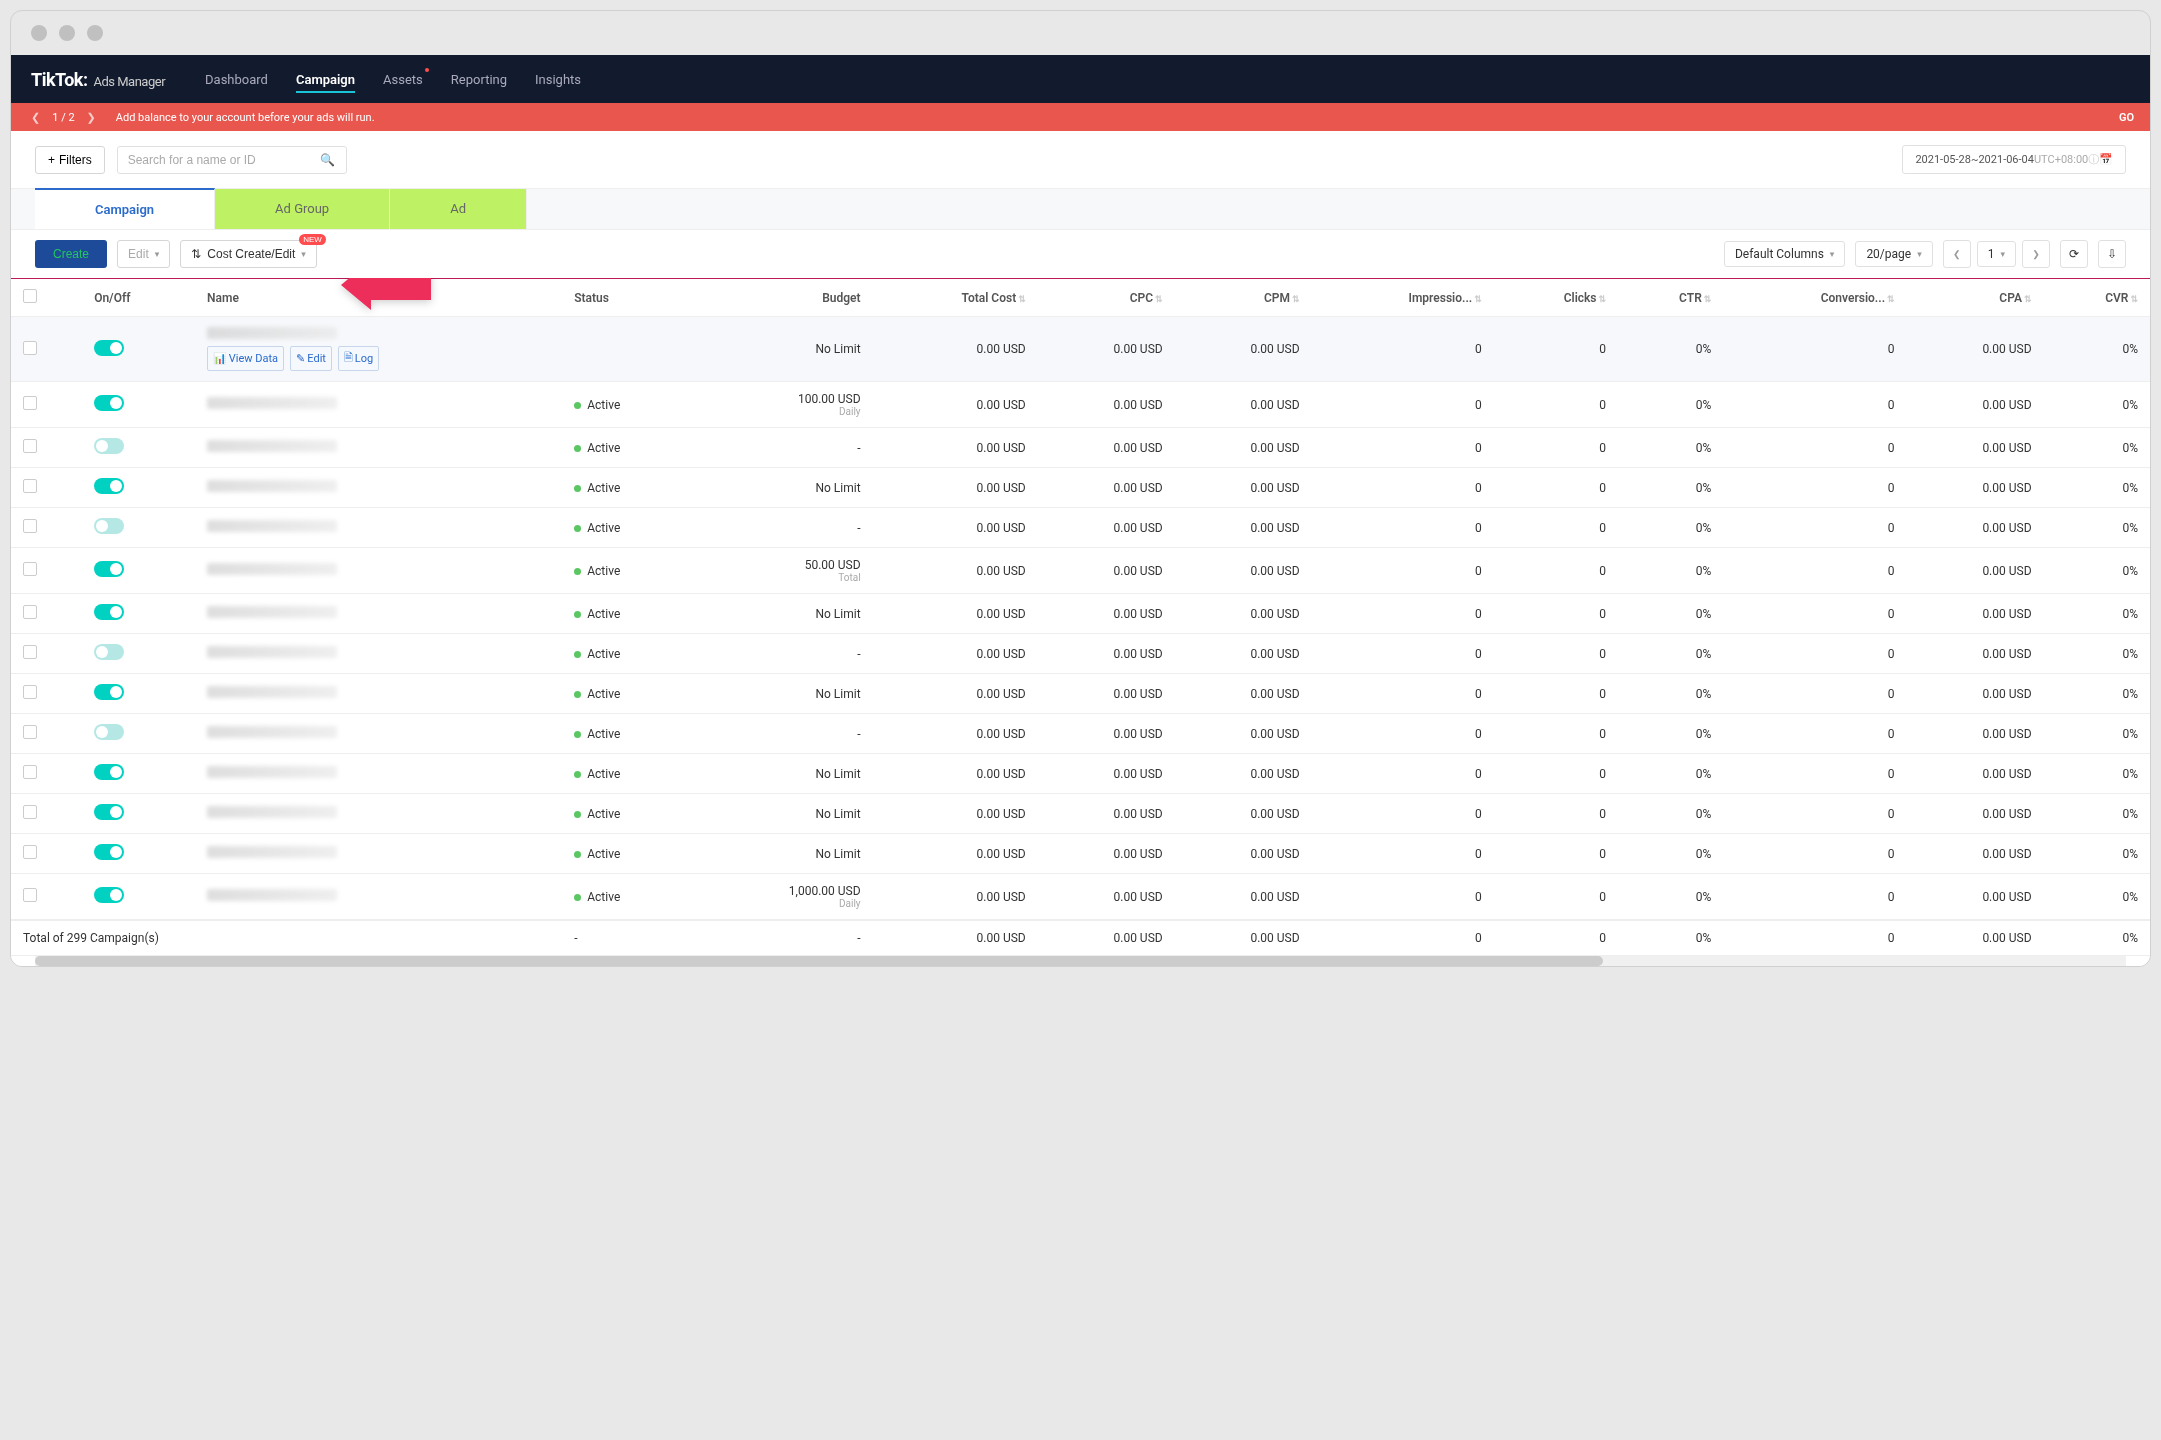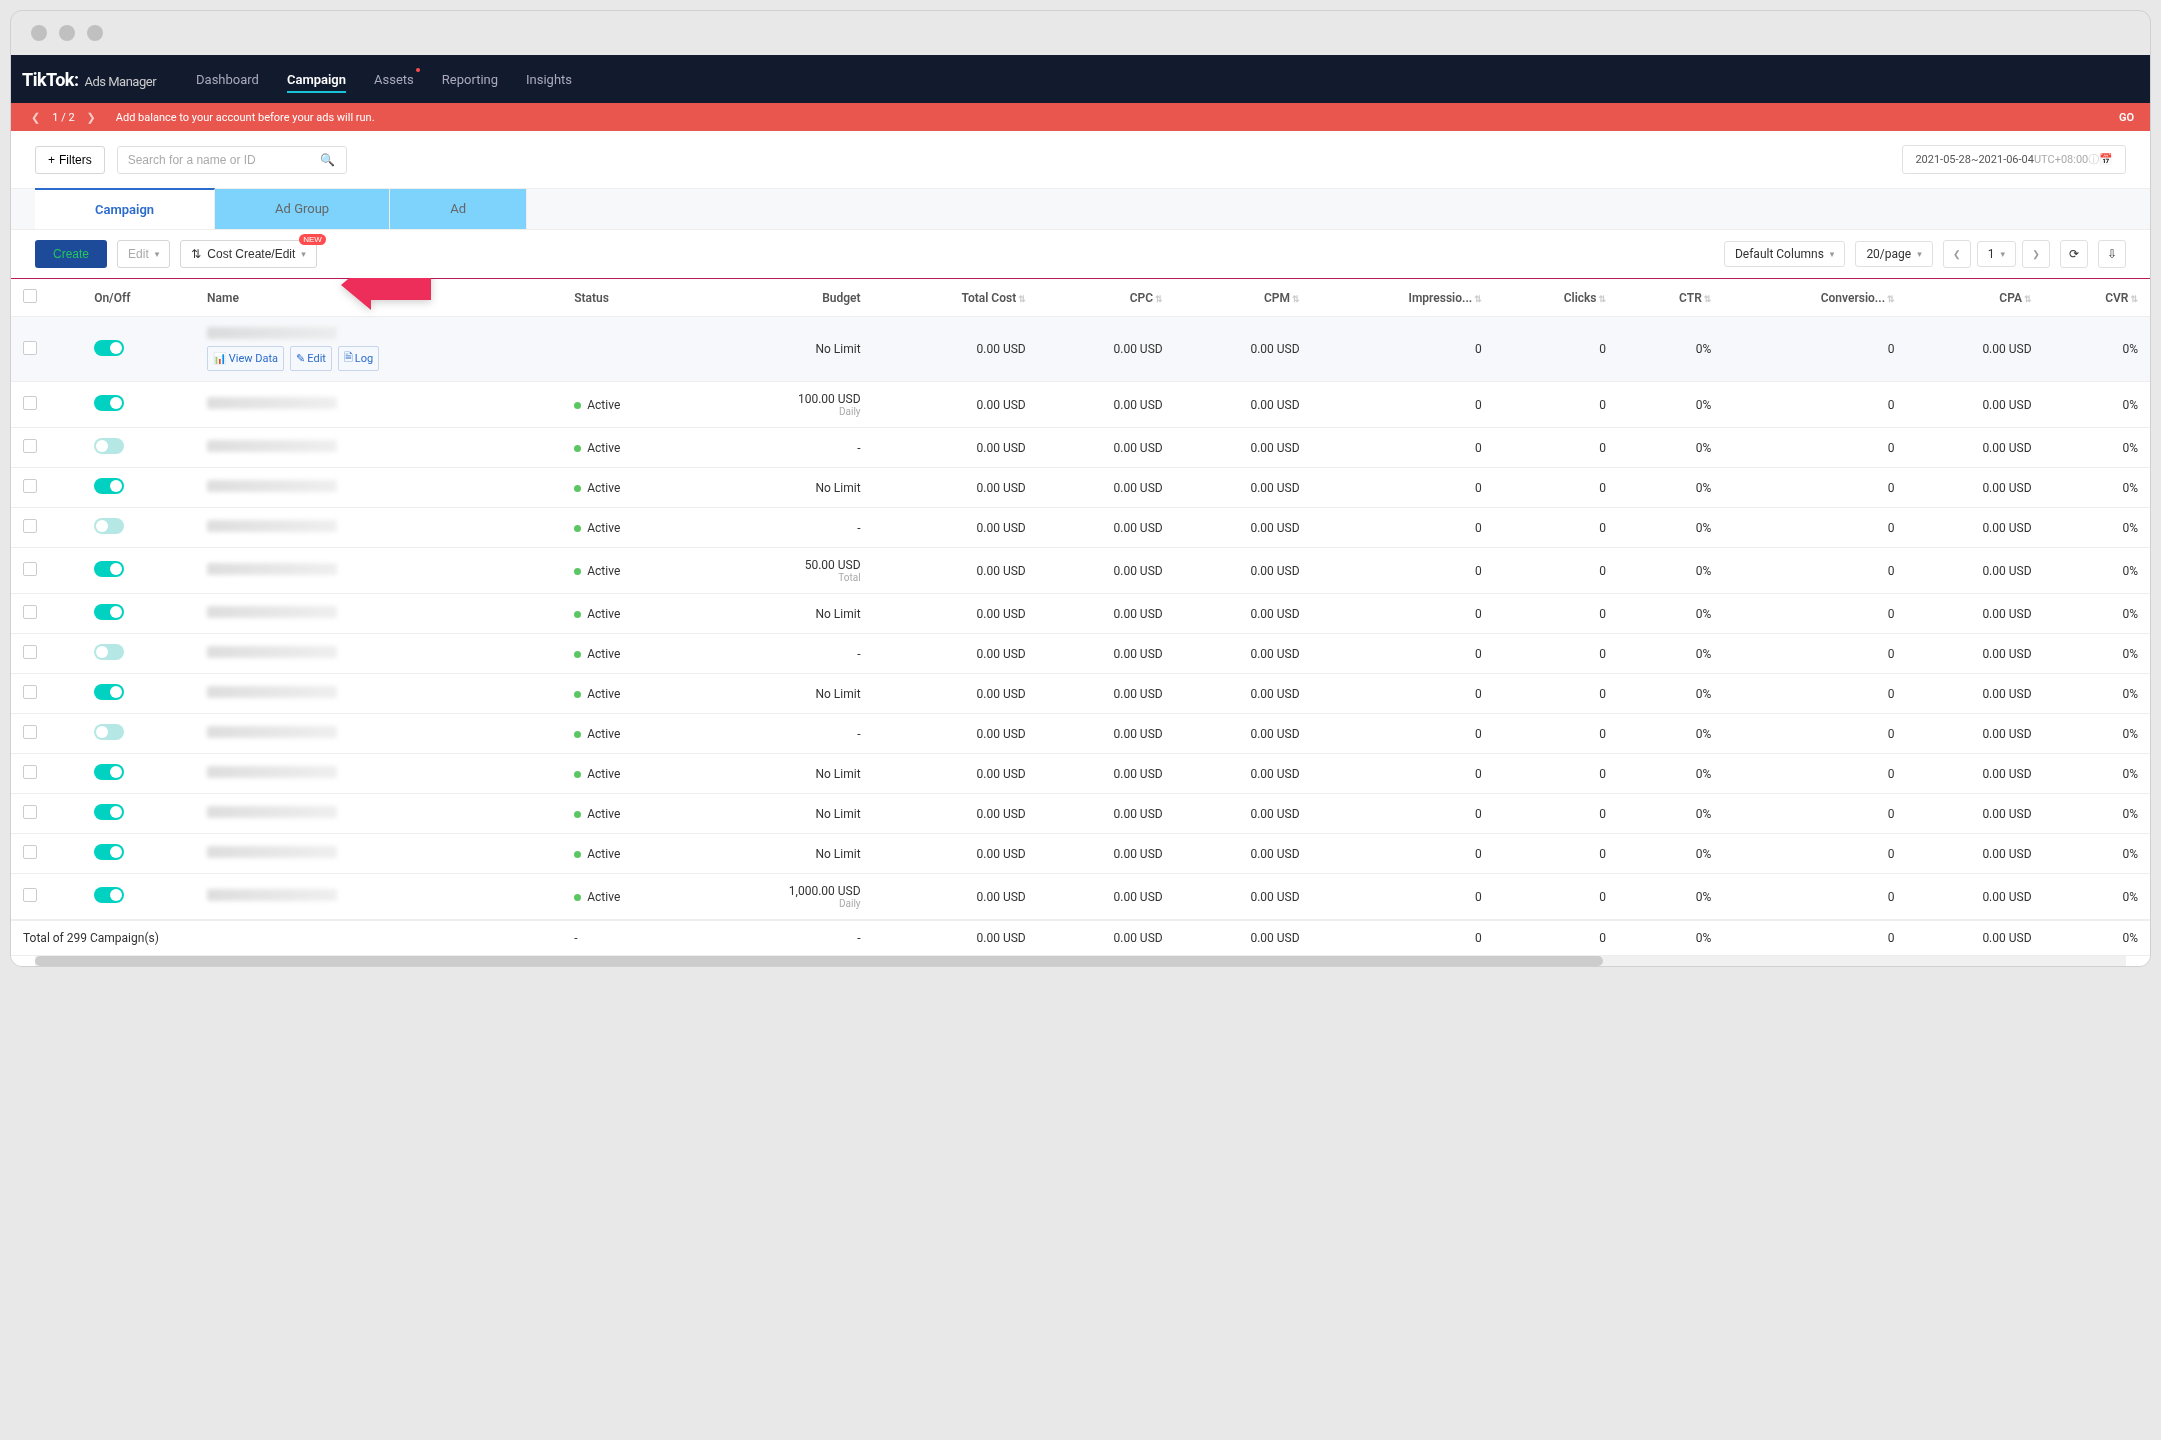--- a/index.html
+++ b/index.html
@@ -4,21 +4,21 @@
 <style>
 * { margin: 0; padding: 0; box-sizing: border-box; }
 body { font-family: -apple-system, BlinkMacSystemFont, "Segoe UI", Roboto, sans-serif; font-size: 12px; color: #333; background: #e8e8e8; }
 
 .browser-frame { background: #e8e8e8; border-radius: 12px; padding: 0; margin: 10px; overflow: hidden; border: 1px solid #d0d0d0; }
 .browser-chrome { display: flex; align-items: center; padding: 14px 20px; gap: 12px; }
 .browser-dot { width: 16px; height: 16px; border-radius: 50%; background: #c0c0c0; }
 
 .app { background: #fff; }
 
-.topbar { background: #121a2e; color: #fff; display: flex; align-items: center; padding: 0 11px; height: 48px; }
+.topbar { background: #121a2e; color: #fff; display: flex; align-items: center; padding: 0 20px; height: 48px; }
 .logo { font-weight: 700; font-size: 18px; letter-spacing: -0.5px; }
 .logo .colon { color: #fff; }
 .logo .sub { font-weight: 400; font-size: 13px; margin-left: 2px; color: #ccc; }
 .nav { display: flex; gap: 28px; margin-left: 40px; }
 .nav-item { color: #aab; font-size: 13px; cursor: pointer; position: relative; padding: 14px 0; }
 .nav-item.active { color: #fff; font-weight: 600; }
 .nav-item.active::after { content: ""; position: absolute; left: 0; right: 0; bottom: 8px; height: 2px; background: #19c3d8; }
 .nav-item .dot { position: absolute; top: 10px; right: -6px; width: 4px; height: 4px; background: #ff4d4f; border-radius: 50%; }
 
 .alertbar { background: #e8564e; color: #fff; display: flex; align-items: center; padding: 0 16px; height: 28px; font-size: 11px; }
@@ -28,21 +28,21 @@
 
 .filterbar { background: #fff; padding: 14px 24px; display: flex; align-items: center; gap: 12px; }
 .btn-outline { border: 1px solid #d6d6d6; background: #fff; padding: 6px 12px; border-radius: 3px; font-size: 12px; cursor: pointer; display: inline-flex; align-items: center; gap: 4px; }
 .search-box { border: 1px solid #e0e0e0; border-radius: 3px; padding: 6px 10px; display: flex; align-items: center; width: 230px; }
 .search-box input { border: none; outline: none; flex: 1; font-size: 12px; background: transparent; }
 .search-box input::placeholder { color: #aaa; }
 .date-range { margin-left: auto; border: 1px solid #e0e0e0; border-radius: 3px; padding: 6px 12px; color: #555; font-size: 11px; display: flex; align-items: center; }
 .date-range .tz { color: #aaa; }
 
 .tabs { display: flex; padding: 0 24px; background: #f7f8fa; border-top: 1px solid #eee; border-bottom: 1px solid #eee; }
-.tab { padding: 12px 60px; font-size: 13px; color: #666; border-right: 1px solid #eee; cursor: pointer; background: #7dd3fc; }
+.tab { padding: 12px 60px; font-size: 13px; color: #666; border-right: 1px solid #eee; cursor: pointer; background: #bef264; }
 .tab.active { background: #fff; color: #2a6bcc; font-weight: 600; border-top: 2px solid #2a6bcc; margin-top: -1px; }
 
 .actionbar { display: flex; align-items: center; padding: 10px 24px; gap: 10px; background: #fff; }
 .btn-primary { background: #1d4b9a; color: #22c55e; border: none; padding: 7px 18px; border-radius: 3px; font-size: 12px; cursor: pointer; }
 .btn-ghost { border: 1px solid #d6d6d6; background: #fff; padding: 6px 10px; border-radius: 3px; font-size: 12px; color: #aaa; display: inline-flex; align-items: center; gap: 6px; cursor: pointer; position: relative; }
 .btn-ghost.enabled { color: #333; }
 .badge-new { position: absolute; top: -7px; right: -10px; background: #ff4d4f; color: #fff; font-size: 8px; padding: 1px 4px; border-radius: 6px; font-weight: 400; }
 .spacer { flex: 1; }
 .pager { display: flex; gap: 6px; align-items: center; }
 .pager-box { border: 1px solid #e0e0e0; border-radius: 3px; padding: 5px 10px; font-size: 12px; display: flex; align-items: center; gap: 6px; cursor: pointer; background: #fff; }

